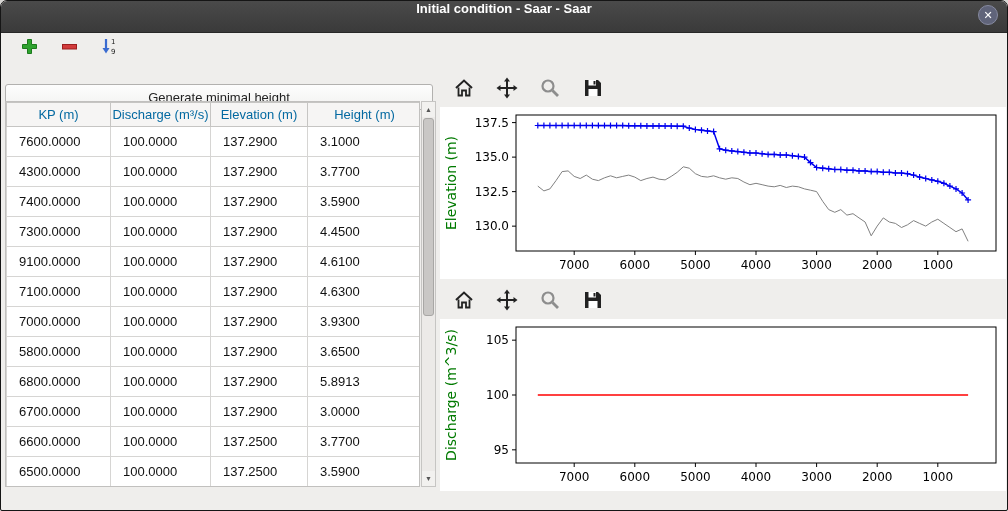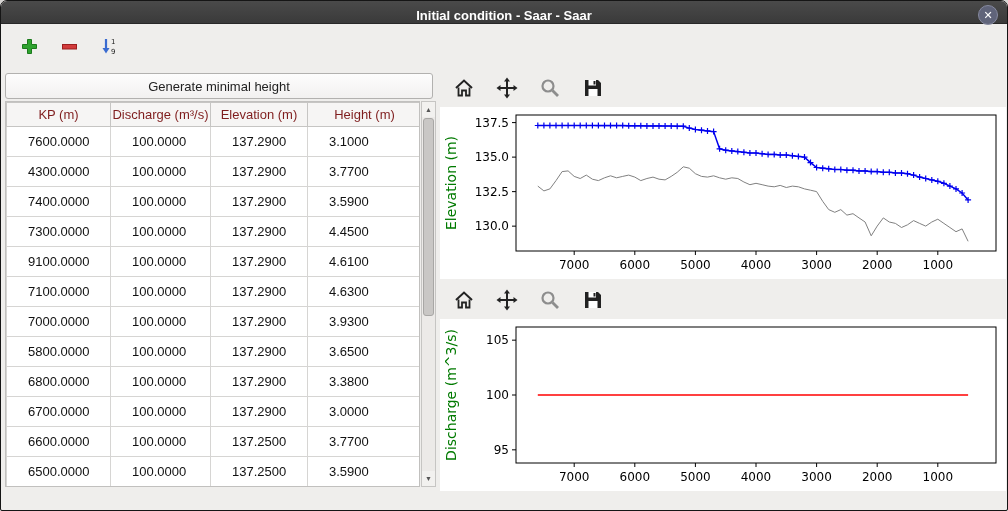--- a/index.html
+++ b/index.html
@@ -1,46 +1,46 @@
 <!DOCTYPE html>
 <html><head>
 <meta charset="utf-8">
 <style>
   * { margin:0; padding:0; box-sizing:border-box; }
   html,body { width:1008px; height:511px; font-family:"Liberation Sans",sans-serif; background:#d8d6d4; }
   .window { position:relative; width:1008px; height:511px; background:#efeeec;
             border:1px solid #151515; border-radius:7px 7px 2px 2px; overflow:hidden; }
 
   
-  .titlebar { position:absolute; top:0; left:0; right:0; height:23px;
+  .titlebar { position:absolute; top:0; left:0; right:0; height:32px;
               background:linear-gradient(#4a4a4a,#3a3a3a);
               border-bottom:1px solid #282828;
-              display:flex; align-items:flex-end; justify-content:center; }
+              display:flex; align-items:flex-start; justify-content:center; }
   .titlebar .title { color:#ffffff; font-size:13px; font-weight:bold; }
   .close-btn { position:absolute; right:9px; top:4px; width:20px; height:20px;
                border-radius:50%; background:#60647a; border:1px solid #868aa0;
                color:#fff; font-size:11px; line-height:18px; text-align:center; cursor:pointer; }
 
   
   .main-toolbar { position:absolute; top:28px; left:0; right:0; height:34px;
                   display:flex; align-items:center; padding-left:16px; gap:16px; }
   .tb-btn { width:24px; height:24px; display:flex; align-items:center; justify-content:center; }
 
   
   .left-panel { position:absolute; top:62px; left:0; width:437px; bottom:0; }
-  .gen-buttons { position:absolute; top:10px; left:4px; width:428px; display:flex; gap:0; }
+  .gen-buttons { position:absolute; top:21px; left:4px; width:428px; display:flex; gap:0; }
   .gen-btn { flex:1; height:26px; background:linear-gradient(#fdfdfd,#f2f1f0);
              border:1px solid #b2b1af; border-radius:3px; font-size:13px;
              font-family:inherit; color:#222; cursor:pointer; }
   .table-wrap { position:absolute; top:38px; left:4px; width:415px; bottom:23px;
                 background:#ffffff; border:1px solid #c1c0be; overflow:hidden; }
   table { border-collapse:collapse; width:100%; font-size:13px; table-layout:fixed; }
   th { background:#f6f5f4; border:1px solid #c6c5c3; font-weight:normal; height:24px;
-       text-align:center; color:#7f1d1d; overflow:hidden; white-space:nowrap; }
-  td { border:1px solid #d6d5d3; height:30px; padding-left:21px; color:#111;
+       text-align:center; color:#0369a1; overflow:hidden; white-space:nowrap; }
+  td { border:1px solid #d6d5d3; height:30px; padding-left:12px; color:#111;
        text-align:left; overflow:hidden; white-space:nowrap; background:#fff; }
 
   .v-scrollbar { position:absolute; top:38px; left:420px; width:15px; bottom:23px;
                  background:#eceae8; border:1px solid #c6c5c3;
                  display:flex; flex-direction:column; }
   .sb-arrow { height:15px; font-size:7px; color:#555; text-align:center; line-height:15px;
               background:#f2f1ef; cursor:pointer; }
   .sb-track { flex:1; position:relative; }
   .sb-thumb { position:absolute; top:1px; left:1px; right:1px; height:56%;
               background:#c9c7c5; border:1px solid #a8a7a5; border-radius:3px; cursor:pointer; }
@@ -154,21 +154,21 @@
             <tr>
               <td>5800.0000</td>
               <td>100.0000</td>
               <td>137.2900</td>
               <td>3.6500</td>
             </tr>
             <tr>
               <td>6800.0000</td>
               <td>100.0000</td>
               <td>137.2900</td>
-              <td>3.3800</td>
+              <td>5.8913</td>
             </tr>
             <tr>
               <td>6700.0000</td>
               <td>100.0000</td>
               <td>137.2900</td>
               <td>3.0000</td>
             </tr>
             <tr>
               <td>6600.0000</td>
               <td>100.0000</td>

